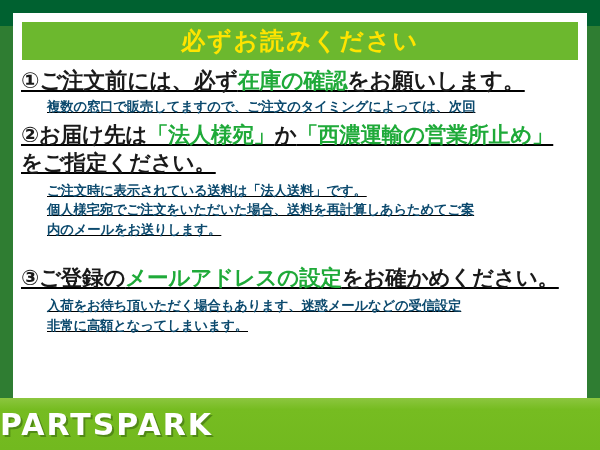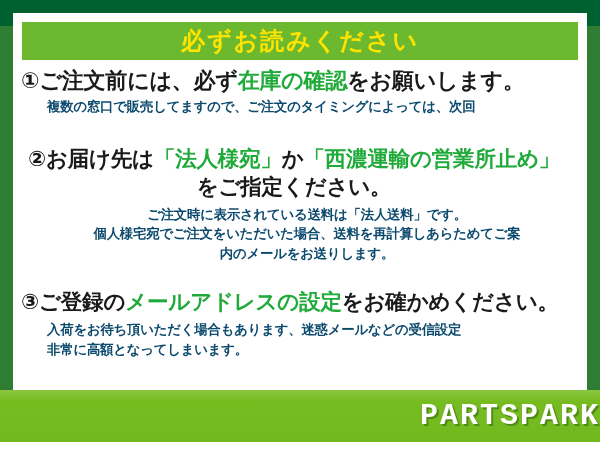--- a/index.html
+++ b/index.html
@@ -84,20 +84,21 @@
 
   
   .content {
     position: absolute;
     left: 13px;
     top: 66px;
     width: 558px;
     height: 330px;
     padding: 0 4px 0 6px;
     box-sizing: border-box;
+    text-decoration: underline;
   }
 
   .item {
     margin-bottom: 2px;
   }
 
   .item-heading {
     color: #1a1a1a;
     font-size: 21.5px;
     font-weight: bold;
@@ -120,37 +121,36 @@
     line-height: 1.48;
     letter-spacing: -0.2px;
     padding-left: 28px;
     padding-top: 2px;
   }
   .item-body div {
     white-space: nowrap;
   }
 
   .item-1 .item-heading { font-size: 22px; }
-  .item-2 { margin-top: 28px; text-align: center; }
+  .item-2 { margin-top: 4px; }
   .item-3 { margin-top: 24px; }
   .item-2 .item-body { padding-top: 3px; }
   .item-3 .item-body { padding-top: 4px; }
 
   
   .footer {
     position: absolute;
     left: 0;
-    bottom: 8px;
+    bottom: 0;
     width: 600px;
     height: 52px;
     background: linear-gradient(to bottom, #8cc63f 0%, #76bc21 22%, #72b91f 100%);
     display: flex;
     align-items: center;
-    justify-content: flex-end;
-    font-family: Liberation Mono, monospace;
+    justify-content: flex-start;
   }
   .footer-logo {
     color: #ffffff;
     font-size: 30px;
     font-weight: bold;
     letter-spacing: 2px;
     text-shadow: 2px 2px 0 rgba(40, 80, 10, 0.45);
   }
 </style>
 </head>

